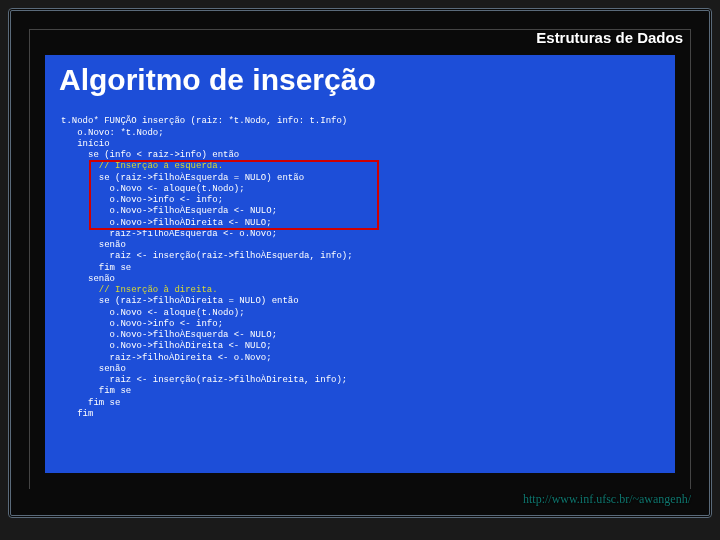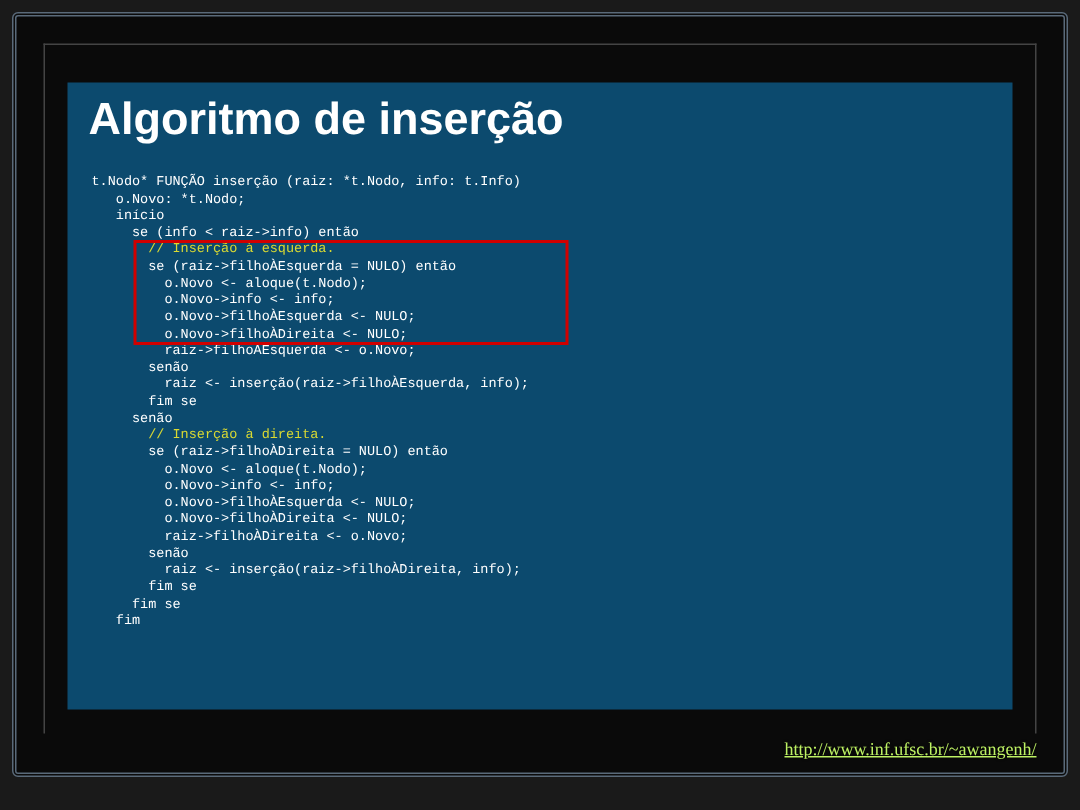--- a/index.html
+++ b/index.html
@@ -32,21 +32,21 @@
   .inner-border {
     position: absolute;
     top: 18px; left: 18px; right: 18px; bottom: 26px;
     border-top: 1px solid #444;
     border-left: 1px solid #444;
     border-right: 1px solid #444;
   }
   .content {
     position: absolute;
     top: 44px; left: 34px; right: 34px; bottom: 42px;
-    background: #0c4a6e;
+    background: #1d4ed8;
     padding: 8px 14px;
     overflow: hidden;
   }
   .title {
     color: #fff;
     font-size: 30px;
     font-family: Arial, sans-serif;
     margin-bottom: 8px;
   }
   .code-area {
@@ -61,31 +61,31 @@
   }
   .comment { color: #d9d932; }
   .highlight-box {
     position: absolute;
     border: 2px solid #d00000;
     pointer-events: none;
   }
   .footer {
     position: absolute;
     right: 18px; bottom: 8px;
-    color: #bef264;
+    color: #0f766e;
     font-size: 12px;
     font-family: Georgia, serif;
     text-shadow: 0 0 2px #000;
-    text-decoration: underline;
   }
 </style>
 </head>
 <body>
 
 <div class="frame">
+  <div class="header-bar">Estruturas de Dados</div>
   <div class="inner-border"></div>
 
   <div class="content">
     <h1 class="title">Algoritmo de inserção</h1>
 
     <div class="code-area">
 <span>t.Nodo* FUNÇÃO inserção (raiz: *t.Nodo, info: t.Info)</span>
 <span>   o.Novo: *t.Nodo;</span>
 <span>   início</span>
 <span>     se (info &lt; raiz-&gt;info) então</span>

